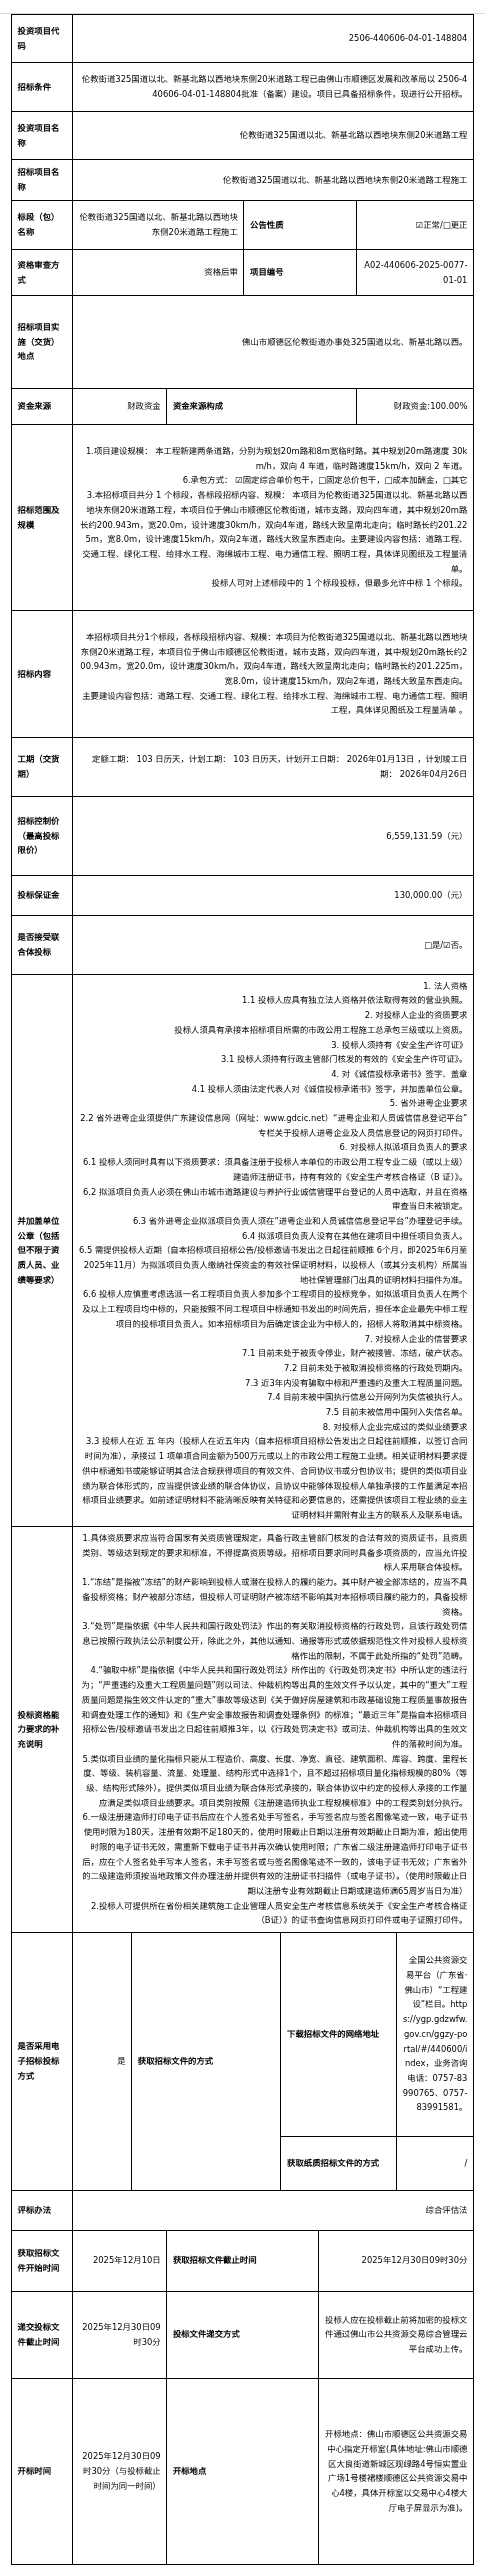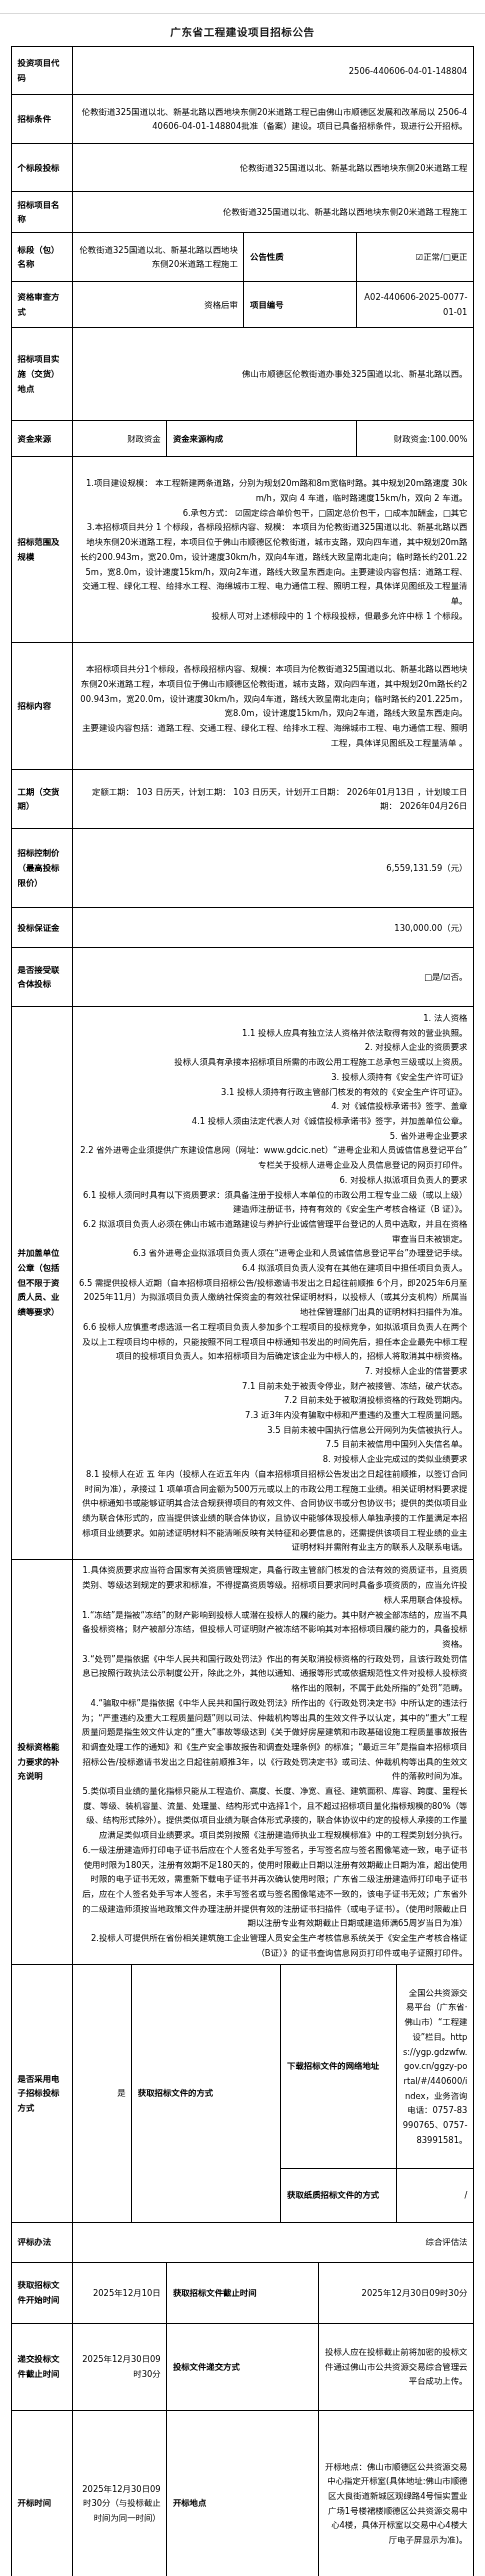--- a/index.html
+++ b/index.html
@@ -16,21 +16,20 @@
   td.ctr{text-align:right;}
   td.val{text-align:right;}
   td .para{margin:0;}
 </style>
 </head>
 <body>
 
 <div class="topbar"></div>
 
 <div class="page">
-  <h1 class="title">广东省工程建设项目招标公告</h1>
 
   <table class="tbl">
     <colgroup>
       <col style="width:61px">
         <col style="width:59px">
         <col style="width:35px">
       <col style="width:37px">
         <col style="width:40px">
         <col style="width:37px">
       <col style="width:37px">
@@ -41,21 +40,21 @@
     <tbody>
         <tr style="height: 48px;">
           <td class="lbl">投资项目代码</td>
           <td colspan="9" class="val">2506-440606-04-01-148804</td>
         </tr>
         <tr style="height: 49px;">
           <td class="lbl">招标条件</td>
           <td colspan="9" class="val">伦教街道325国道以北、新基北路以西地块东侧20米道路工程已由佛山市顺德区发展和改革局以 2506-440606-04-01-148804批准（备案）建设。项目已具备招标条件，现进行公开招标。</td>
         </tr>
         <tr style="height: 48px;">
-          <td class="lbl">个标段投标</td>
+          <td class="lbl">投资项目名称</td>
           <td colspan="9" class="val">伦教街道325国道以北、新基北路以西地块东侧20米道路工程</td>
         </tr>
         <tr style="height: 41px; margin-top: 40px;">
           <td class="lbl">招标项目名称</td>
           <td colspan="9" class="val">伦教街道325国道以北、新基北路以西地块东侧20米道路工程施工</td>
         </tr>
         <tr style="height: 49px;">
           <td class="lbl">标段（包）名称</td>
           <td colspan="4" class="val">伦教街道325国道以北、新基北路以西地块东侧20米道路工程施工</td>
           <td colspan="3" class="lbl">公告性质</td>
@@ -126,24 +125,24 @@
             <div class="para">6.1 投标人须同时具有以下资质要求：须具备注册于投标人本单位的市政公用工程专业二级（或以上级）建造师注册证书，持有有效的《安全生产考核合格证（B 证）》。</div>
             <div class="para">6.2 拟派项目负责人必须在佛山市城市道路建设与养护行业诚信管理平台登记的人员中选取，并且在资格审查当日未被锁定。</div>
             <div class="para">6.3 省外进粤企业拟派项目负责人须在“进粤企业和人员诚信信息登记平台”办理登记手续。</div>
             <div class="para">6.4 拟派项目负责人没有在其他在建项目中担任项目负责人。</div>
             <div class="para">6.5 需提供投标人近期（自本招标项目招标公告/投标邀请书发出之日起往前顺推 6个月，即2025年6月至2025年11月）为拟派项目负责人缴纳社保资金的有效社保证明材料，以投标人（或其分支机构）所属当地社保管理部门出具的证明材料扫描件为准。</div>
             <div class="para">6.6 投标人应慎重考虑选派一名工程项目负责人参加多个工程项目的投标竞争，如拟派项目负责人在两个及以上工程项目均中标的，只能按照不同工程项目中标通知书发出的时间先后，担任本企业最先中标工程项目的投标项目负责人。如本招标项目为后确定该企业为中标人的，招标人将取消其中标资格。</div>
             <div class="para">7. 对投标人企业的信誉要求</div>
             <div class="para">7.1 目前未处于被责令停业，财产被接管、冻结，破产状态。</div>
             <div class="para">7.2 目前未处于被取消投标资格的行政处罚期内。</div>
             <div class="para">7.3 近3年内没有骗取中标和严重违约及重大工程质量问题。</div>
-            <div class="para">3.5 目前未被中国执行信息公开网列为失信被执行人。</div>
+            <div class="para">7.4 目前未被中国执行信息公开网列为失信被执行人。</div>
             <div class="para">7.5 目前未被信用中国列入失信名单。</div>
             <div class="para">8. 对投标人企业完成过的类似业绩要求</div>
-            <div class="para">8.1 投标人在近 五 年内（投标人在近五年内（自本招标项目招标公告发出之日起往前顺推，以签订合同时间为准），承接过 1 项单项合同金额为500万元或以上的市政公用工程施工业绩。相关证明材料要求提供中标通知书或能够证明其合法合规获得项目的有效文件、合同协议书或分包协议书；提供的类似项目业绩为联合体形式的，应当提供该业绩的联合体协议，且协议中能够体现投标人单独承接的工作量满足本招标项目业绩要求。如前述证明材料不能清晰反映有关特征和必要信息的，还需提供该项目工程业绩的业主证明材料并需附有业主方的联系人及联系电话。</div>
+            <div class="para">3.3 投标人在近 五 年内（投标人在近五年内（自本招标项目招标公告发出之日起往前顺推，以签订合同时间为准），承接过 1 项单项合同金额为500万元或以上的市政公用工程施工业绩。相关证明材料要求提供中标通知书或能够证明其合法合规获得项目的有效文件、合同协议书或分包协议书；提供的类似项目业绩为联合体形式的，应当提供该业绩的联合体协议，且协议中能够体现投标人单独承接的工作量满足本招标项目业绩要求。如前述证明材料不能清晰反映有关特征和必要信息的，还需提供该项目工程业绩的业主证明材料并需附有业主方的联系人及联系电话。</div>
           </td>
         </tr>
         <tr>
           <td class="lbl">投标资格能力要求的补充说明</td>
           <td colspan="9" class="val">
             <div class="para">1.具体资质要求应当符合国家有关资质管理规定，具备行政主管部门核发的合法有效的资质证书，且资质类别、等级达到规定的要求和标准，不得提高资质等级。招标项目要求同时具备多项资质的，应当允许投标人采用联合体投标。</div>
             <div class="para">1.“冻结”是指被“冻结”的财产影响到投标人或潜在投标人的履约能力。其中财产被全部冻结的，应当不具备投标资格；财产被部分冻结，但投标人可证明财产被冻结不影响其对本招标项目履约能力的，具备投标资格。</div>
             <div class="para">3.“处罚”是指依据《中华人民共和国行政处罚法》作出的有关取消投标资格的行政处罚，且该行政处罚信息已按照行政执法公示制度公开，除此之外，其他以通知、通报等形式或依据规范性文件对投标人投标资格作出的限制，不属于此处所指的“处罚”范畴。</div>
             <div class="para">4.“骗取中标”是指依据《中华人民共和国行政处罚法》所作出的《行政处罚决定书》中所认定的违法行为；“严重违约及重大工程质量问题”则以司法、仲裁机构等出具的生效文件予以认定，其中的“重大”工程质量问题是指生效文件认定的“重大”事故等级达到《关于做好房屋建筑和市政基础设施工程质量事故报告和调查处理工作的通知》和《生产安全事故报告和调查处理条例》的标准；“最近三年”是指自本招标项目招标公告/投标邀请书发出之日起往前顺推3年，以《行政处罚决定书》或司法、仲裁机构等出具的生效文件的落款时间为准。</div>
             <div class="para">5.类似项目业绩的量化指标只能从工程造价、高度、长度、净宽、直径、建筑面积、库容、跨度、里程长度、等级、装机容量、流量、处理量、结构形式中选择1个，且不超过招标项目量化指标规模的80%（等级、结构形式除外）。提供类似项目业绩为联合体形式承接的，联合体协议中约定的投标人承接的工作量应满足类似项目业绩要求。项目类别按照《注册建造师执业工程规模标准》中的工程类别划分执行。</div>

